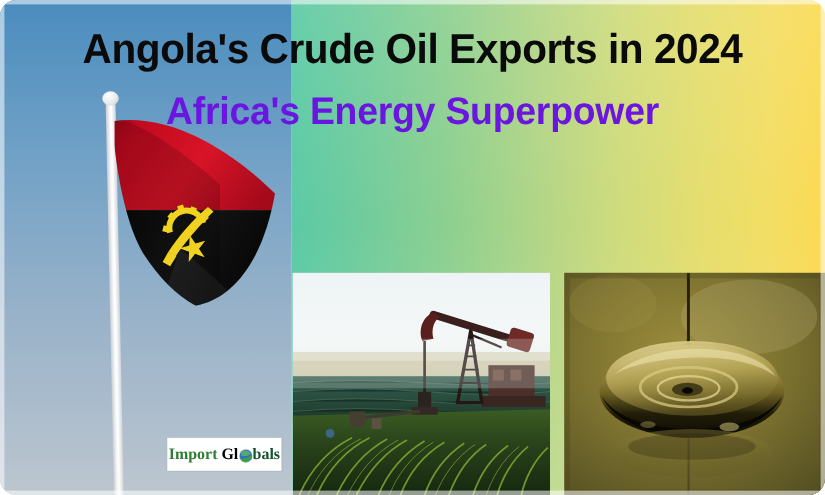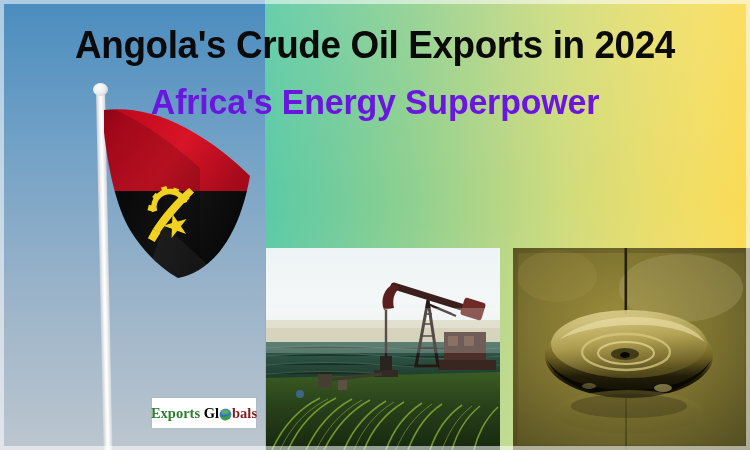--- a/index.html
+++ b/index.html
@@ -11,20 +11,21 @@
     font-family: "Liberation Sans", sans-serif;
   }
 
   #banner {
     position: relative;
     width: 750px;
     height: 450px;
     overflow: hidden;
     background: #ffffff;
     box-sizing: border-box;
+    border-radius: 15px;
   }
 
   
   .bg-layer {
     position: absolute;
     inset: 0;
   }
   .bg-blue {
     position: absolute;
     left: 0; top: 0;
@@ -168,21 +169,21 @@
     font-family: "Liberation Serif", serif;
     font-size: 14.5px;
     font-weight: bold;
     line-height: 1;
     white-space: nowrap;
     display: flex;
     align-items: center;
   }
   .logo-import { color: #2f7d32; }
   .logo-gl { color: #000000; }
-  .logo-bals { color: #7f1d1d; }
+  .logo-bals { color: #14532d; }
   .logo-globe {
     display: inline-block;
     width: 13px; height: 13px;
     margin: 0 0px;
     position: relative;
     top: 1px;
   }
 </style>
 </head>
 <body>
@@ -402,21 +403,21 @@
 
       <ellipse cx="116" cy="164" rx="74" ry="22" fill="url(#reflg)" opacity="0.55"></ellipse>
       <ellipse cx="116" cy="158" rx="58" ry="12" fill="#2a2610" opacity="0.3"></ellipse>
 
       <rect x="0" y="0" width="237" height="202" fill="none" stroke="#3b3717" stroke-width="10" opacity="0.25"></rect>
     </svg>
   </div>
 
   <div class="logo-box">
     <span class="logo-text">
-      <span class="logo-import">Exports</span>
+      <span class="logo-import">Import</span>
       <span>&nbsp;</span>
       <span class="logo-gl">Gl</span>
       <span class="logo-globe">
         <svg width="13" height="13" viewBox="0 0 13 13">
           <circle cx="6.5" cy="6.5" r="6" fill="#2f74c0"></circle>
           <path d="M1.2,8.4 C3.6,9.6 8.2,9.2 11.6,5.2 C12.2,7.6 10.8,11 7.4,12.2 C4.4,13.2 1.8,11.2 1.2,8.4 Z" fill="#3f9e3f"></path>
           <path d="M3.2,2.0 C6.0,0.8 9.4,1.8 11.0,4.2 C8.4,6.6 5.0,7.0 2.2,6.0 C2.2,4.4 2.6,3.0 3.2,2.0 Z" fill="#5fb35f" opacity="0.85"></path>
           <ellipse cx="6.5" cy="6.5" rx="6" ry="6" fill="none" stroke="#ffffff" stroke-width="0.6" opacity="0.6"></ellipse>
         </svg>
       </span>

